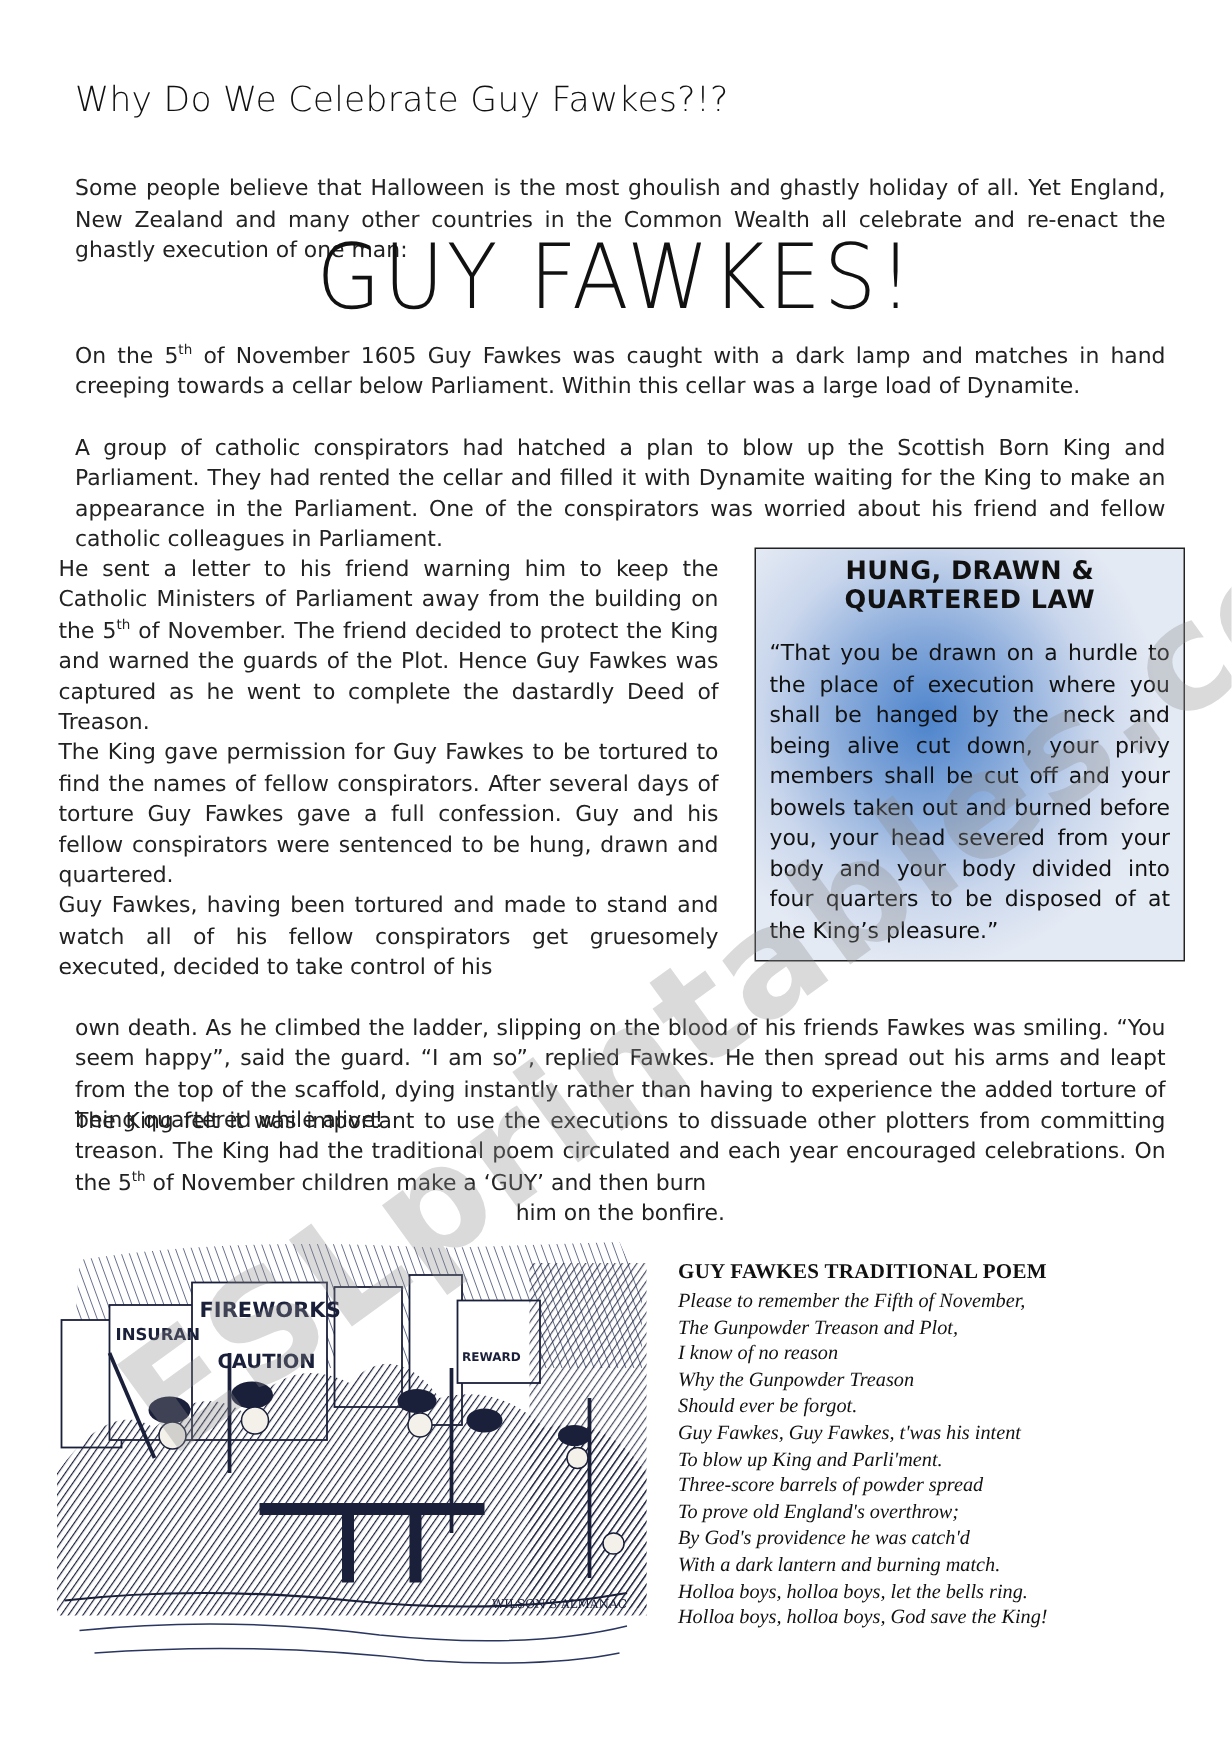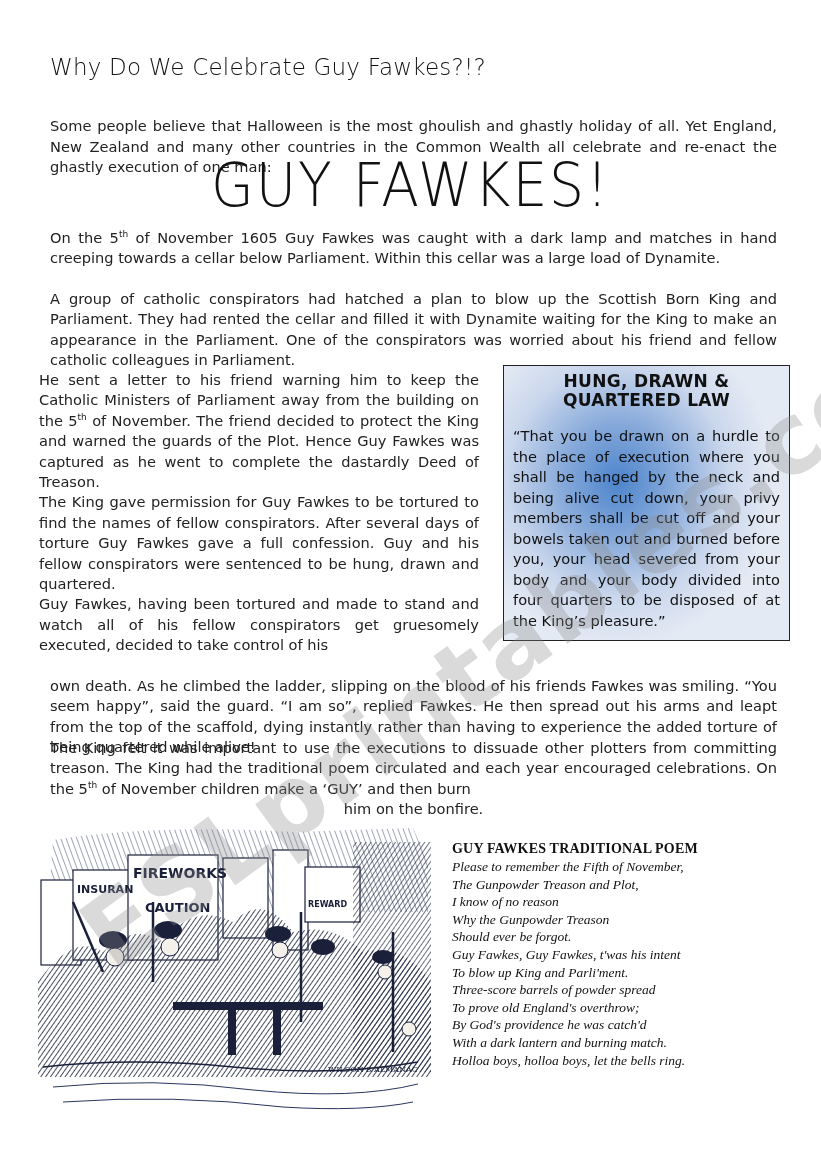--- a/index.html
+++ b/index.html
@@ -189,16 +189,17 @@
     <div class="poem-line">I know of no reason</div>
     <div class="poem-line">Why the Gunpowder Treason</div>
     <div class="poem-line">Should ever be forgot.</div>
     <div class="poem-line">Guy Fawkes, Guy Fawkes, t'was his intent</div>
     <div class="poem-line">To blow up King and Parli'ment.</div>
     <div class="poem-line">Three-score barrels of powder spread</div>
     <div class="poem-line">To prove old England's overthrow;</div>
     <div class="poem-line">By God's providence he was catch'd</div>
     <div class="poem-line">With a dark lantern and burning match.</div>
     <div class="poem-line">Holloa boys, holloa boys, let the bells ring.</div>
+    <div class="poem-line">Holloa boys, holloa boys, God save the King!</div>
   </div>
 
   <div class="watermark">ESLprintables.com</div>
 </div>
 
 </body></html>

